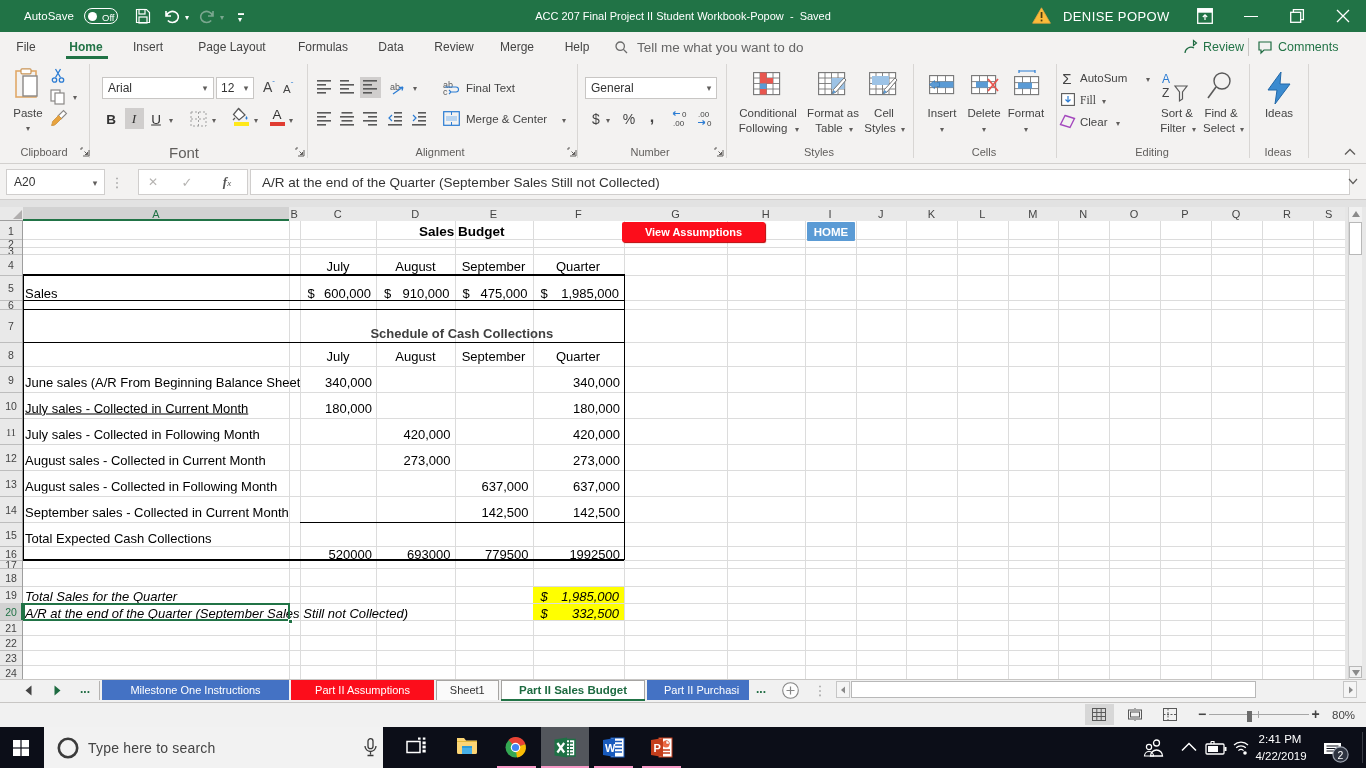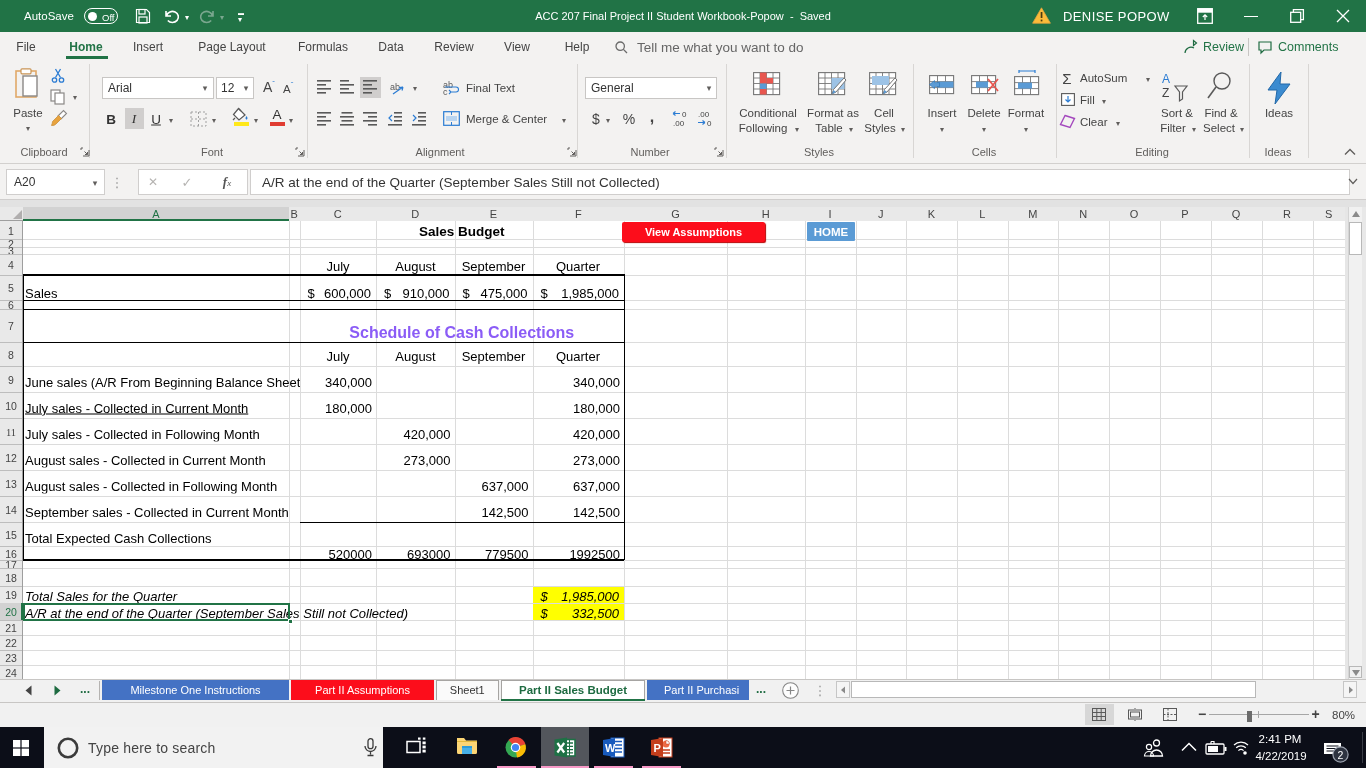--- a/index.html
+++ b/index.html
@@ -49,21 +49,21 @@
     <path d="M1 1 L13 13 M13 1 L1 13" stroke="#fff" stroke-width="1.3"></path>
   </svg>
 <div class="" style="left:0px;top:32px;width:1366px;height:28px;background:#f3f2f1;"></div>
 <div class="ct" style="left:26px;top:47px;color:#444;font-size:12px;">File</div>
 <div class="ct" style="left:86px;top:47px;color:#217346;font-size:12px;font-weight:bold;">Home</div>
 <div class="ct" style="left:148px;top:47px;color:#444;font-size:12px;">Insert</div>
 <div class="ct" style="left:232px;top:47px;color:#444;font-size:12px;">Page Layout</div>
 <div class="ct" style="left:323px;top:47px;color:#444;font-size:12px;">Formulas</div>
 <div class="ct" style="left:391px;top:47px;color:#444;font-size:12px;">Data</div>
 <div class="ct" style="left:454px;top:47px;color:#444;font-size:12px;">Review</div>
-<div class="ct" style="left:517px;top:47px;color:#444;font-size:12px;">View</div>
+<div class="ct" style="left:517px;top:47px;color:#444;font-size:12px;">Merge</div>
 <div class="ct" style="left:577px;top:47px;color:#444;font-size:12px;">Help</div>
 <div class="" style="left:66px;top:56px;width:42px;height:3px;background:#217346;"></div>
 <svg style="left:615px;top:41px" width="13" height="13" viewBox="0 0 13 13">
     <circle cx="5.2" cy="5.2" r="4.2" fill="none" stroke="#6a6a6a" stroke-width="1.3"></circle>
     <path d="M8.4 8.4 L12 12" stroke="#6a6a6a" stroke-width="1.3"></path>
   </svg>
 <div class="t" style="left:637px;top:47px;color:#666;font-size:13.5px;">Tell me what you want to do</div>
 <svg style="left:1184px;top:41px" width="14" height="13" viewBox="0 0 14 13">
     <path d="M1 12 a6 6 0 0 1 9-5 M9.5 4.5 l3-2.5 -3-2.5 v5z" fill="none" stroke="#1e6b41" stroke-width="1.2"></path>
   </svg>
@@ -76,21 +76,21 @@
 <div class="" style="left:0px;top:60px;width:1366px;height:104px;background:#f3f2f1;border-bottom:1px solid #d2d0ce;"></div>
 <div class="" style="left:89px;top:64px;width:1px;height:94px;background:#d8d6d4;"></div>
 <div class="" style="left:307px;top:64px;width:1px;height:94px;background:#d8d6d4;"></div>
 <div class="" style="left:577px;top:64px;width:1px;height:94px;background:#d8d6d4;"></div>
 <div class="" style="left:726px;top:64px;width:1px;height:94px;background:#d8d6d4;"></div>
 <div class="" style="left:913px;top:64px;width:1px;height:94px;background:#d8d6d4;"></div>
 <div class="" style="left:1056px;top:64px;width:1px;height:94px;background:#d8d6d4;"></div>
 <div class="" style="left:1249px;top:64px;width:1px;height:94px;background:#d8d6d4;"></div>
 <div class="" style="left:1308px;top:64px;width:1px;height:94px;background:#d8d6d4;"></div>
 <div class="ct" style="left:44px;top:152px;color:#605e5c;font-size:11px;">Clipboard</div>
-<div class="ct" style="left:212px;top:152px;color:#605e5c;font-size:11px;">Font</div>
+<div class="ct" style="left:184px;top:152px;color:#605e5c;font-size:15px;">Font</div>
 <div class="ct" style="left:440px;top:152px;color:#605e5c;font-size:11px;text-align:center;">Alignment</div>
 <div class="ct" style="left:650px;top:152px;color:#605e5c;font-size:11px;">Number</div>
 <div class="ct" style="left:819px;top:152px;color:#605e5c;font-size:11px;">Styles</div>
 <div class="ct" style="left:984px;top:152px;color:#605e5c;font-size:11px;">Cells</div>
 <div class="ct" style="left:1152px;top:152px;color:#605e5c;font-size:11px;">Editing</div>
 <div class="ct" style="left:1278px;top:152px;color:#605e5c;font-size:11px;">Ideas</div>
 <svg style="left:80px;top:147px" width="10" height="10" viewBox="0 0 10 10">
     <path d="M1 3 v-2 h2 M9 3 v6 h-6 M4.5 4.5 l3 3 M7.5 5 v2.5 h-2.5" fill="none" stroke="#605e5c" stroke-width="1"></path>
   </svg>
 <svg style="left:295px;top:147px" width="10" height="10" viewBox="0 0 10 10">
@@ -297,21 +297,21 @@
 <div class="ct" style="left:942px;top:129px;color:#605e5c;font-size:8px;">▾</div>
 <div class="ct" style="left:984px;top:129px;color:#605e5c;font-size:8px;">▾</div>
 <div class="ct" style="left:1026px;top:129px;color:#605e5c;font-size:8px;">▾</div>
 <div class="ct" style="left:1067px;top:78px;color:#444;font-size:15px;">Σ</div>
 <div class="t" style="left:1080px;top:78px;color:#444;font-size:11.5px;">AutoSum</div>
 <div class="ct" style="left:1148px;top:79px;color:#605e5c;font-size:8px;">▾</div>
 <svg style="left:1061px;top:93px" width="14" height="13" viewBox="0 0 14 13">
     <rect x="0.6" y="0.6" width="12.8" height="11.8" fill="#fff" stroke="#595959" stroke-width="1.1"></rect>
     <path d="M7 3 v6 M4.5 6.5 L7 9 l2.5-2.5" stroke="#2b7cd3" stroke-width="1.2" fill="none"></path>
   </svg>
-<div class="t" style="left:1080px;top:100px;color:#444;font-size:11.5px;">Fill</div>
+<div class="t" style="left:1080px;top:100px;color:#444;font-size:11.5px;font-family:Liberation Serif, serif;">Fill</div>
 <div class="ct" style="left:1104px;top:101px;color:#605e5c;font-size:8px;">▾</div>
 <svg style="left:1059px;top:114px" width="17" height="15" viewBox="0 0 17 15">
     <path d="M6 1.5 L15.5 4.5 L11 13.5 L1.5 10.5z" fill="none" stroke="#a347bd" stroke-width="1.4"></path>
   </svg>
 <div class="t" style="left:1080px;top:122px;color:#444;font-size:11.5px;">Clear</div>
 <div class="ct" style="left:1118px;top:123px;color:#605e5c;font-size:8px;">▾</div>
 <svg style="left:1162px;top:72px" width="30" height="30" viewBox="0 0 30 30">
     <text x="0" y="11" font-size="12" fill="#2b7cd3" font-family="Liberation Sans">A</text>
     <text x="0" y="25" font-size="12" fill="#444" font-family="Liberation Sans">Z</text>
     <path d="M13 14 h12 l-4.5 6 v7 l-3 2 v-9z" fill="none" stroke="#595959" stroke-width="1.2"></path>
@@ -525,21 +525,21 @@
 <div class="ct" style="left:578px;top:265.5px;font-size:13px;color:#000;">Quarter</div>
 <div class="t" style="left:25px;top:293px;font-size:13px;color:#000;">Sales</div>
 <div class="t" style="left:307.5px;top:293px;font-size:13px;color:#000;">$</div>
 <div class="rt" style="left:371px;top:293px;font-size:13px;color:#000;">600,000</div>
 <div class="t" style="left:384px;top:293px;font-size:13px;color:#000;">$</div>
 <div class="rt" style="left:449.5px;top:293px;font-size:13px;color:#000;">910,000</div>
 <div class="t" style="left:462.5px;top:293px;font-size:13px;color:#000;">$</div>
 <div class="rt" style="left:527.5px;top:293px;font-size:13px;color:#000;">475,000</div>
 <div class="t" style="left:540.5px;top:293px;font-size:13px;color:#000;">$</div>
 <div class="rt" style="left:619px;top:293px;font-size:13px;color:#000;">1,985,000</div>
-<div class="ct" style="left:461.8px;top:333px;font-size:16px;color:#8b5cf6;"><b>Schedule of Cash Collections</b></div>
+<div class="ct" style="left:461.8px;top:333px;font-size:13px;color:#404040;"><b>Schedule of Cash Collections</b></div>
 <div class="ct" style="left:338px;top:356px;font-size:13px;color:#000;">July</div>
 <div class="ct" style="left:415.5px;top:356px;font-size:13px;color:#000;">August</div>
 <div class="ct" style="left:493.5px;top:356px;font-size:13px;color:#000;">September</div>
 <div class="ct" style="left:578px;top:356px;font-size:13px;color:#000;">Quarter</div>
 <div class="t" style="left:25px;top:381.5px;width:275px;overflow:hidden;font-size:13px;color:#000;">June sales (A/R From Beginning Balance Sheet</div>
 <div class="t" style="left:25px;top:407.5px;width:275px;overflow:hidden;font-size:13px;color:#000;text-decoration:underline;">July sales - Collected in Current Month</div>
 <div class="t" style="left:25px;top:433.5px;width:275px;overflow:hidden;font-size:13px;color:#000;">July sales - Collected in Following Month</div>
 <div class="t" style="left:25px;top:459.5px;width:275px;overflow:hidden;font-size:13px;color:#000;">August sales - Collected in Current Month</div>
 <div class="t" style="left:25px;top:485.5px;width:275px;overflow:hidden;font-size:13px;color:#000;">August sales - Collected in Following Month</div>
 <div class="t" style="left:25px;top:511.5px;width:275px;overflow:hidden;font-size:13px;color:#000;">September sales - Collected in Current Month</div>

